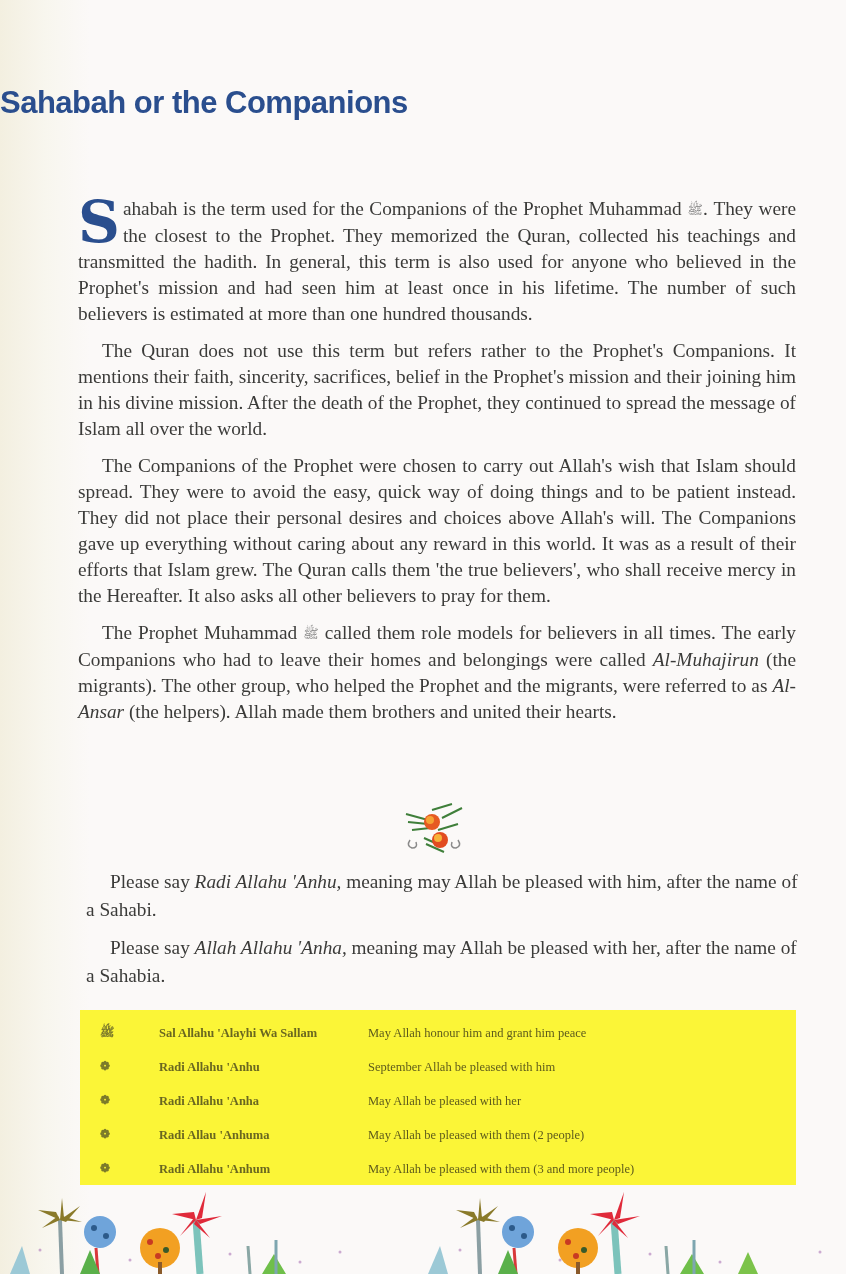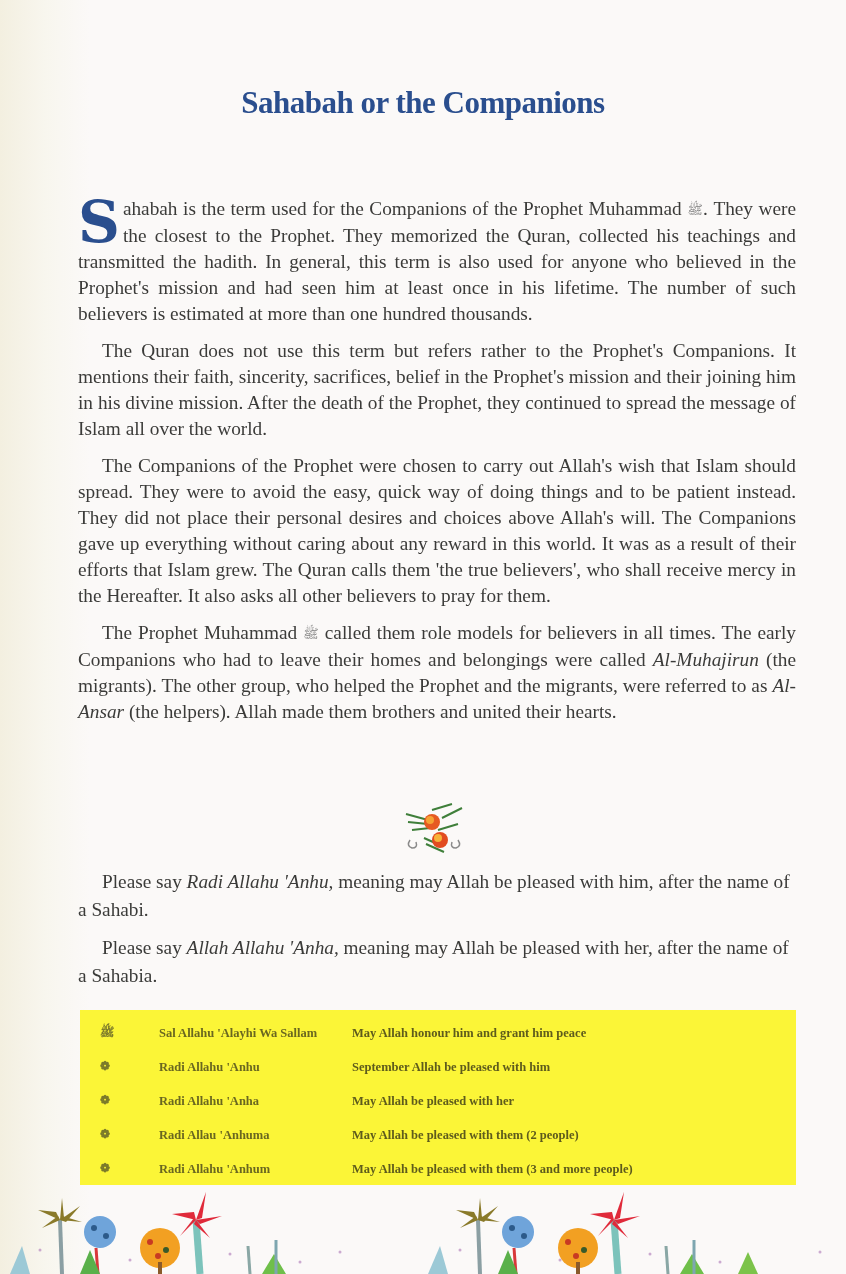--- a/index.html
+++ b/index.html
@@ -8,22 +8,22 @@
     background: #fbf9f8;
     font-family: "Liberation Serif", "DejaVu Serif", serif;
     color: #3a3a38;
   }
   .edge-tint {
     position: absolute; left: 0; top: 0; width: 90px; height: 1274px;
     background: linear-gradient(to right, #f3efe0 0%, #f8f6ee 50%, rgba(251,249,248,0) 100%);
   }
   .title {
     position: absolute; left: 0; right: 0; top: 80px;
-    text-align: center; color: #2a4e8e;
-    font-family: Liberation Serif, serif; font-weight: bold;
+    color: #2a4e8e;
+    font-family: Liberation Sans, sans-serif; font-weight: bold;
     font-size: 31px; line-height: 46px; letter-spacing: -0.5px;
   }
   .title .line { display: block; }
   .pbuh-title { display: inline-block; font-size: 20px; color: #4a5f95; margin-left: 6px; vertical-align: 4px; font-weight: normal; }
   .body-text {
     position: absolute; left: 78px; width: 718px;
     font-size: 19.3px; line-height: 26px; text-align: justify;
     color: #3b3b39;
   }
   .body-text p { margin: 0 0 11px 0; text-indent: 24px; }
@@ -33,29 +33,29 @@
     font-weight: bold; margin: 2px 3px 0 0; font-family: "DejaVu Serif", serif;
   }
   .hon { font-size: 13px; color: #777; vertical-align: 1px; }
   .ornament {
     position: absolute; left: 402px; top: 800px; width: 64px; height: 56px;
   }
   .notes {
     position: absolute; left: 78px; width: 720px; top: 868px;
     font-size: 19.3px; line-height: 28px; color: #3b3b39;
   }
-  .notes p { margin: 0 0 10px 0; text-indent: 24px; }
+  .notes p { margin: 0 0 10px 8px; text-indent: 24px; }
   .table-box {
     position: absolute; left: 80px; top: 1010px; width: 716px; height: 175px;
     background: #fbf537;
   }
   .trow { position: absolute; left: 0; width: 716px; height: 34px; font-size: 12.5px; color: #6b6820; font-weight: bold; }
   .trow .sym { position: absolute; left: 20px; top: 9px; font-size: 12px; color: #7c7a2a; }
   .trow .term { position: absolute; left: 79px; top: 10px; font-weight: bold; color: #6a6720; }
-  .trow .meaning { position: absolute; left: 272px; top: 10px; font-weight: bold; color: #5e5b1c; }
+  .trow .meaning { position: absolute; left: 288px; top: 10px; font-weight: normal; color: #5e5b1c; }
   .footer-art { position: absolute; left: 0; top: 1190px; width: 846px; height: 84px; }
 </style>
 </head>
 <body>
 
 <div class="edge-tint"></div>
 
 <h1 class="title" style="margin:0;">
   <span class="line">Sahabah or the Companions</span>
 </h1>

